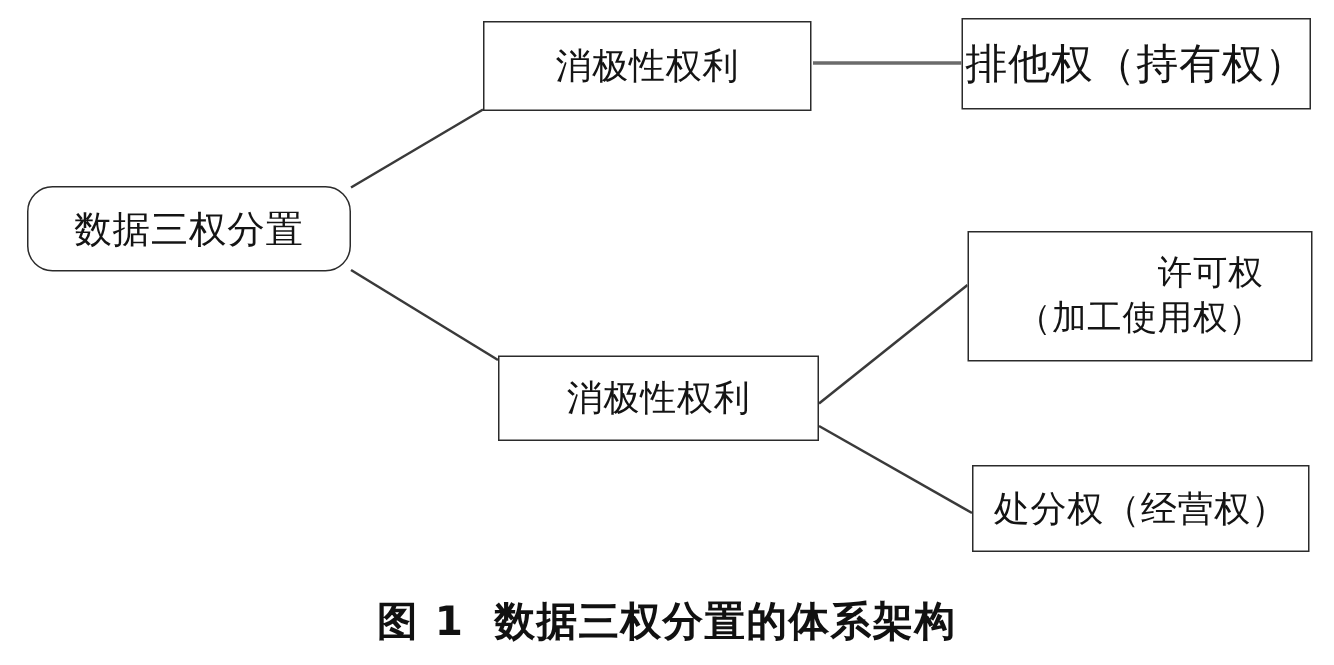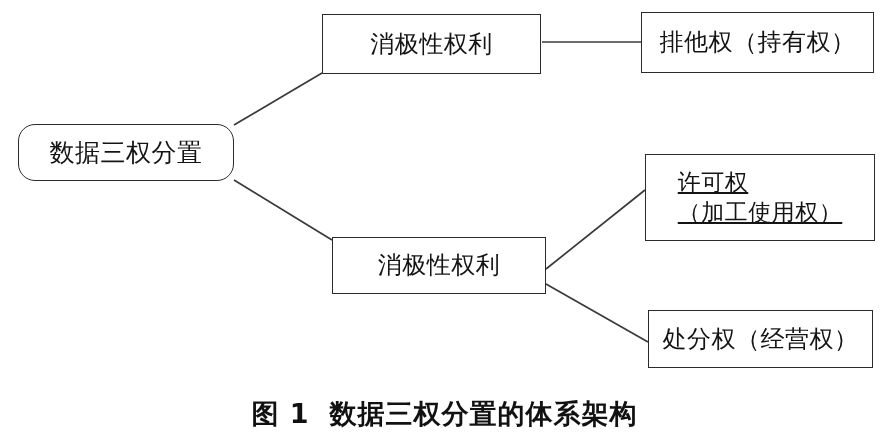--- a/index.html
+++ b/index.html
@@ -34,21 +34,21 @@
   }
 
   .node-box {
     position: absolute;
     box-sizing: border-box;
     border: 1.6px solid #2b2b2b;
     background: #ffffff;
     display: flex;
     align-items: center;
     justify-content: center;
-    text-align: left;
+    text-align: right;
     line-height: 1.28;
     color: #141414;
     font-weight: 400;
   }
 
   .node-label {
     display: block;
     white-space: pre-line;
     letter-spacing: 0.5px;
   }
@@ -58,30 +58,29 @@
     left: 18px;  top: 124px;  width: 216px; height: 57px;
     font-size: 25px;
     border-radius: 17px;
   }
   #node-negative-rights {
     left: 322px; top: 14px;   width: 219px; height: 60px;
     font-size: 24px;
   }
   #node-exclusive-right {
     left: 641px; top: 12px;   width: 233px; height: 61px;
-    font-size: 24px;
+    font-size: 28px;
   }
   #node-positive-rights {
     left: 332px; top: 237px;  width: 214px; height: 57px;
     font-size: 24px;
   }
   #node-license-right {
     left: 645px; top: 154px;  width: 230px; height: 87px;
     font-size: 23px;
-    text-decoration: underline;
   }
   #node-disposal-right {
     left: 648px; top: 310px;  width: 225px; height: 58px;
     font-size: 24px;
   }
 
   #figure-caption {
     position: absolute;
     left: 0;
     top: 396px;

